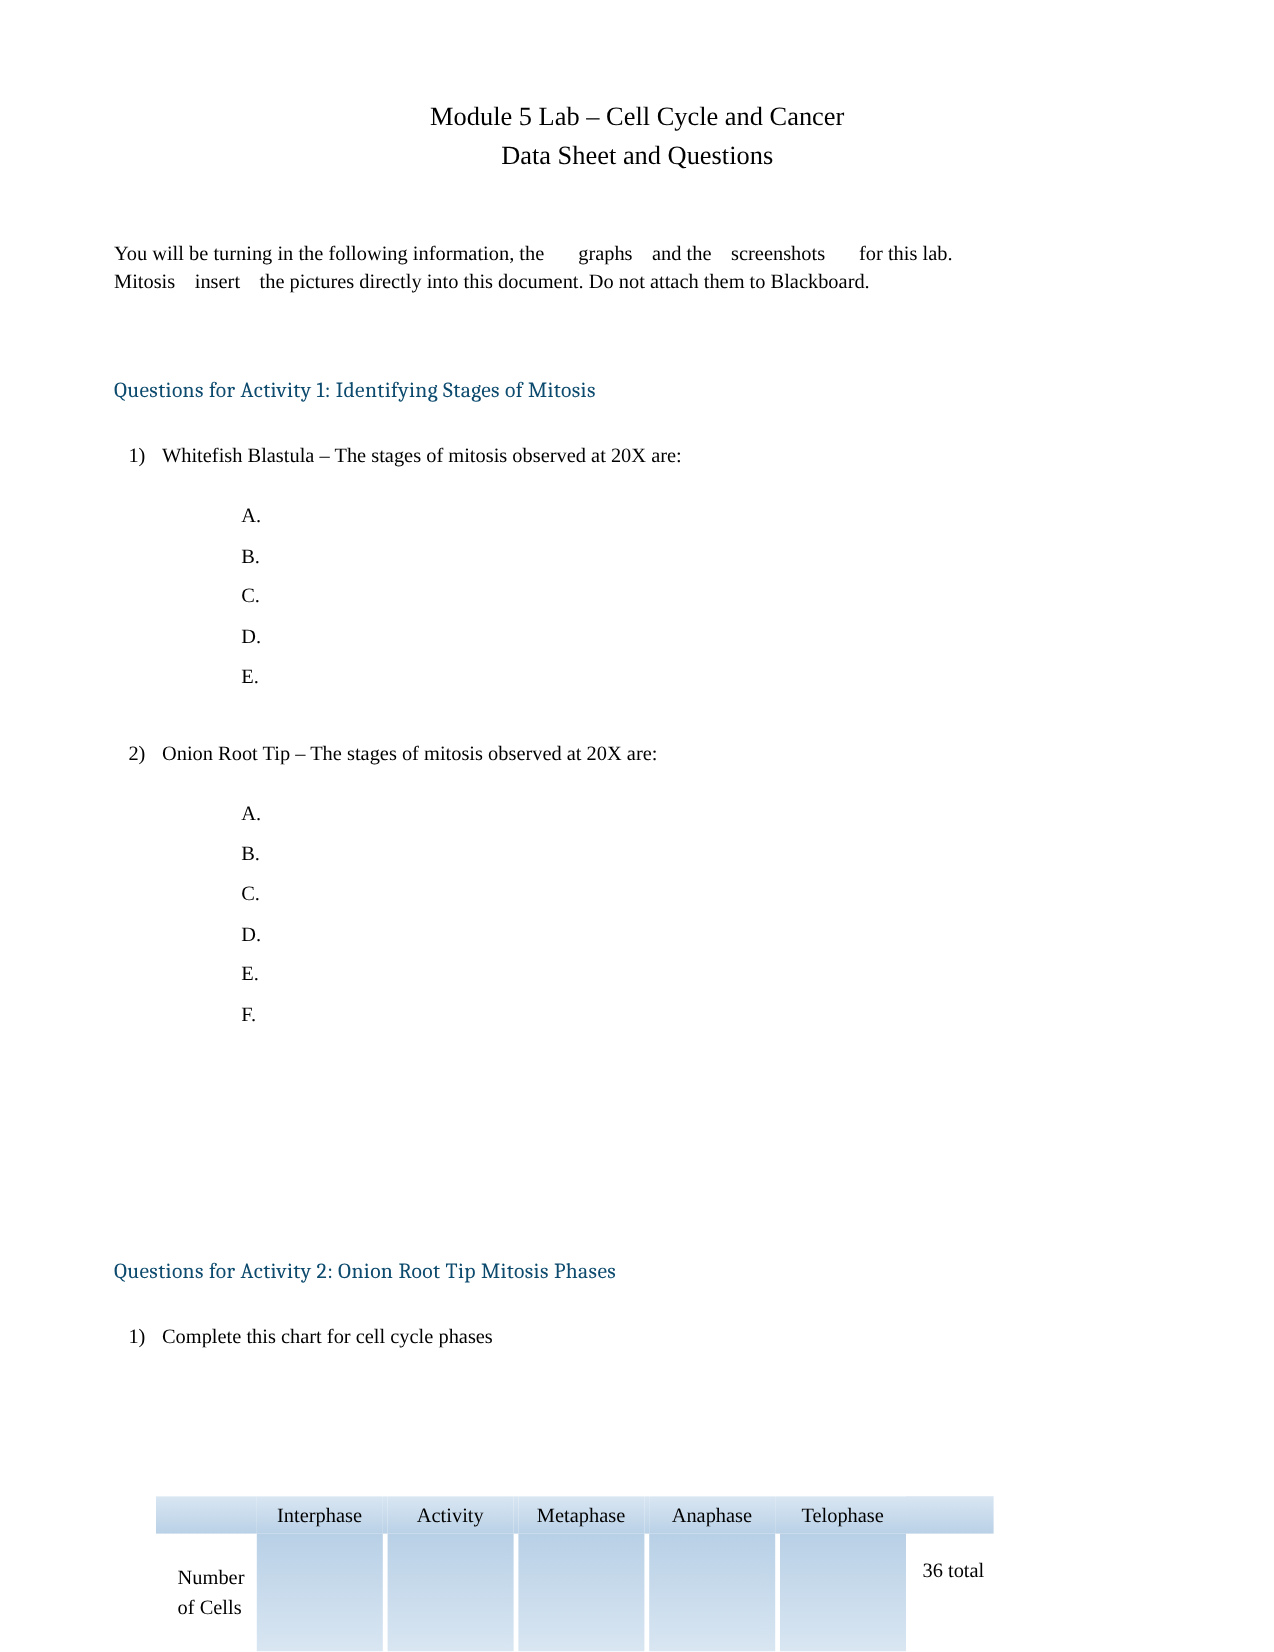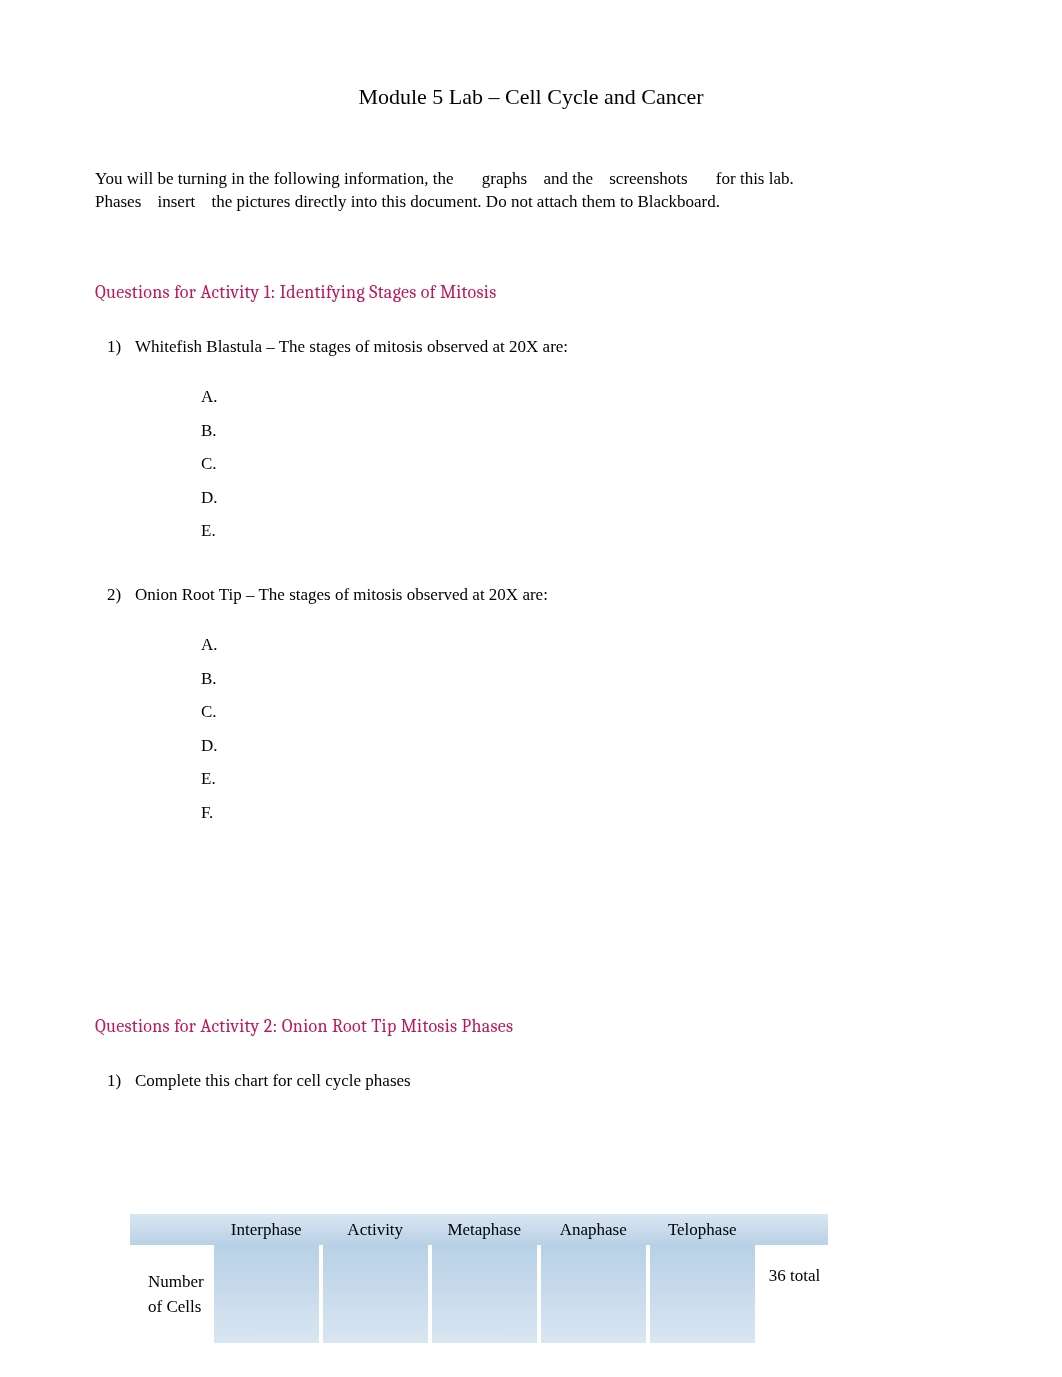--- a/index.html
+++ b/index.html
@@ -30,21 +30,21 @@
     margin-bottom: 65px;
     line-height: 1.35;
   }
   .gap {
     display: inline-block;
     width: 12px;
   }
   .section-heading {
     font-family: Cambria, Georgia, "Times New Roman", serif;
     font-size: 18px;
-    color: #be185d;
+    color: #0c4a6e;
     margin-bottom: 28px;
     font-weight: normal;
     letter-spacing: 0.3px;
   }
   .q-block {
     margin-bottom: 38px;
   }
   .q-prompt {
     font-size: 17px;
     margin-left: 12px;
@@ -102,29 +102,30 @@
     width: 4px;
     padding: 0;
     background: transparent;
   }
 </style>
 </head>
 <body>
 
 <div class="title-block">
   <div class="title-line">Module 5 Lab – Cell Cycle and Cancer</div>
+  <div class="title-line">Data Sheet and Questions</div>
 </div>
 
 <p class="intro">
   <span>You will be turning in the following information, the</span><span class="gap"></span><span class="gap"></span>
   <span>graphs</span><span class="gap"></span>
   <span>and the</span><span class="gap"></span>
   <span>screenshots</span><span class="gap"></span><span class="gap"></span>
   <span>for this lab.</span><br>
-  <span>Phases</span><span class="gap"></span>
+  <span>Mitosis</span><span class="gap"></span>
   <span>insert</span><span class="gap"></span>
   <span>the pictures directly into this document. Do not attach them to Blackboard.</span>
 </p>
 
 <h2 class="section-heading">Questions for Activity 1: Identifying Stages of Mitosis</h2>
 
 <div class="q-block">
   <div class="q-prompt">
     <span class="q-num">1)</span><span>Whitefish Blastula – The stages of mitosis observed at 20X are:</span>
   </div>

